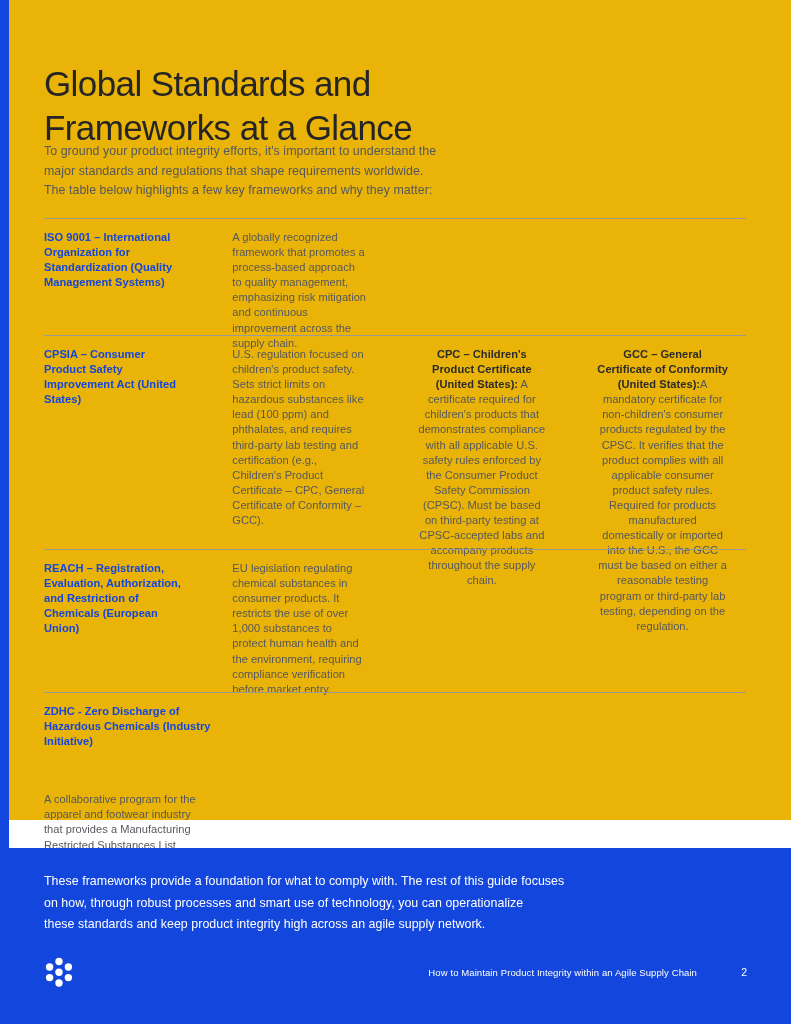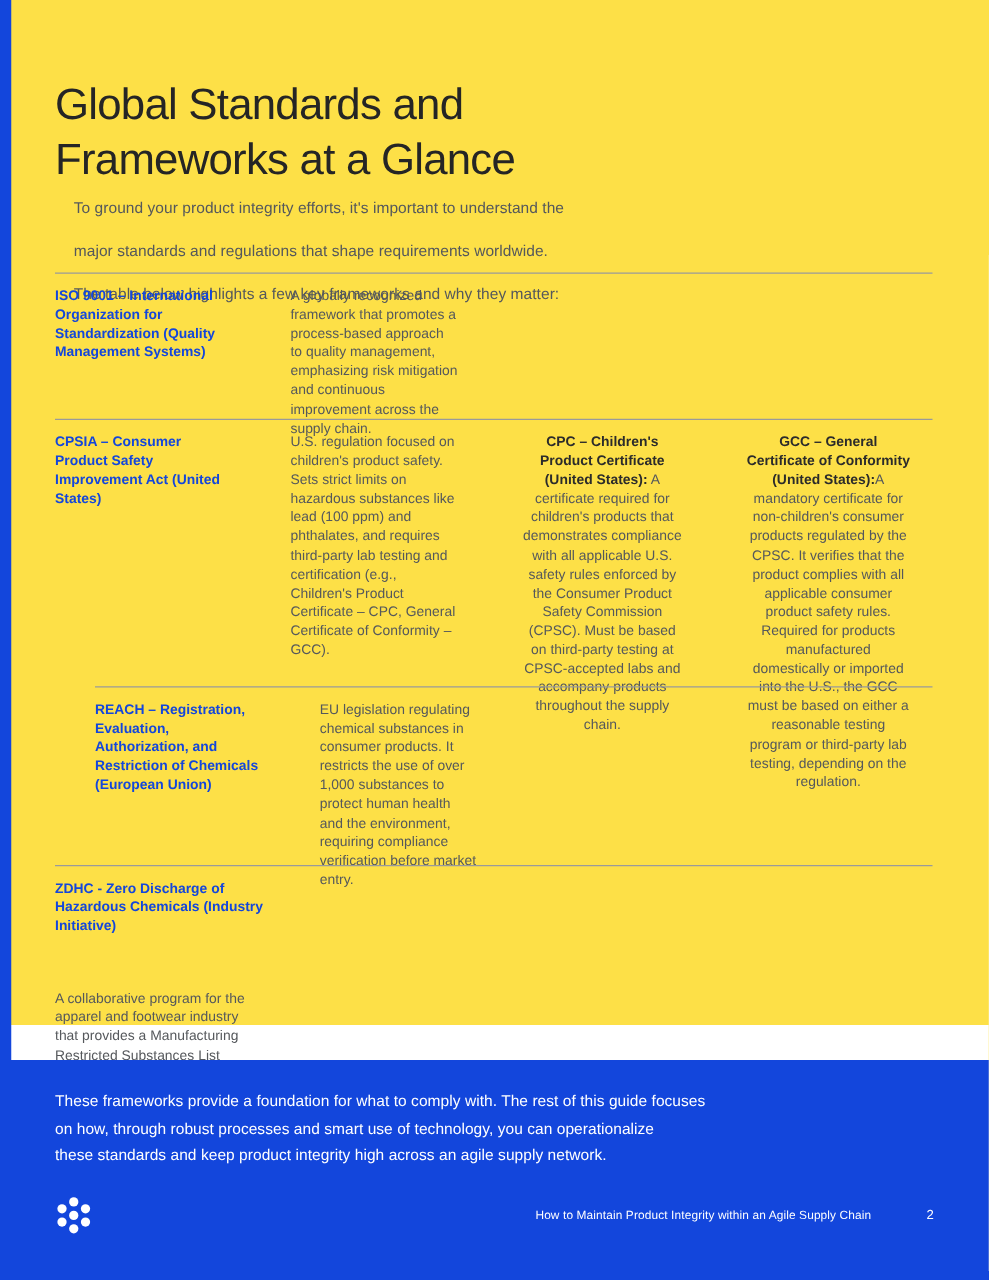--- a/index.html
+++ b/index.html
@@ -12,21 +12,21 @@
     height: 1024px;
     background: #ffffff;
     font-family: "Liberation Sans", sans-serif;
     overflow: hidden;
     position: relative;
   }
   .page {
     position: relative;
     width: 791px;
     height: 820px;
-    background: #fde047;
+    background: #eab308;
     box-sizing: border-box;
   }
   
   .edge-strip {
     position: absolute;
     left: 0;
     top: 0;
     width: 9px;
     height: 848px;
     background: #1346dc;
@@ -52,21 +52,21 @@
   .intro {
     position: absolute;
     left: 0;
     top: 142px;
     width: 440px;
     font-size: 12.4px;
     line-height: 19.5px;
     color: #55585c;
     letter-spacing: 0.05px;
   }
-  .intro p { margin: 15px; }
+  .intro p { margin: 0; }
 
   
   .frameworks-table {
     position: absolute;
     left: 0;
     top: 218px;
     width: 702px;
   }
   .trow {
     position: relative;
@@ -105,21 +105,21 @@
     color: #55585c;
     letter-spacing: 0.02px;
     text-align: center;
   }
   .cell-extra .extra-head {
     font-weight: 700;
     color: #2b2b2b;
   }
   .row-iso   { height: 117px; }
   .row-cpsia { height: 214px; }
-  .row-reach { height: 143px; margin-left: 32px; }
+  .row-reach { height: 143px; }
   .row-zdhc  { height: 130px; flex-direction: column; }
 
   
   .footer-band {
     position: absolute;
     left: 0;
     top: 848px;
     width: 791px;
     height: 176px;
     background: #1346dc;

